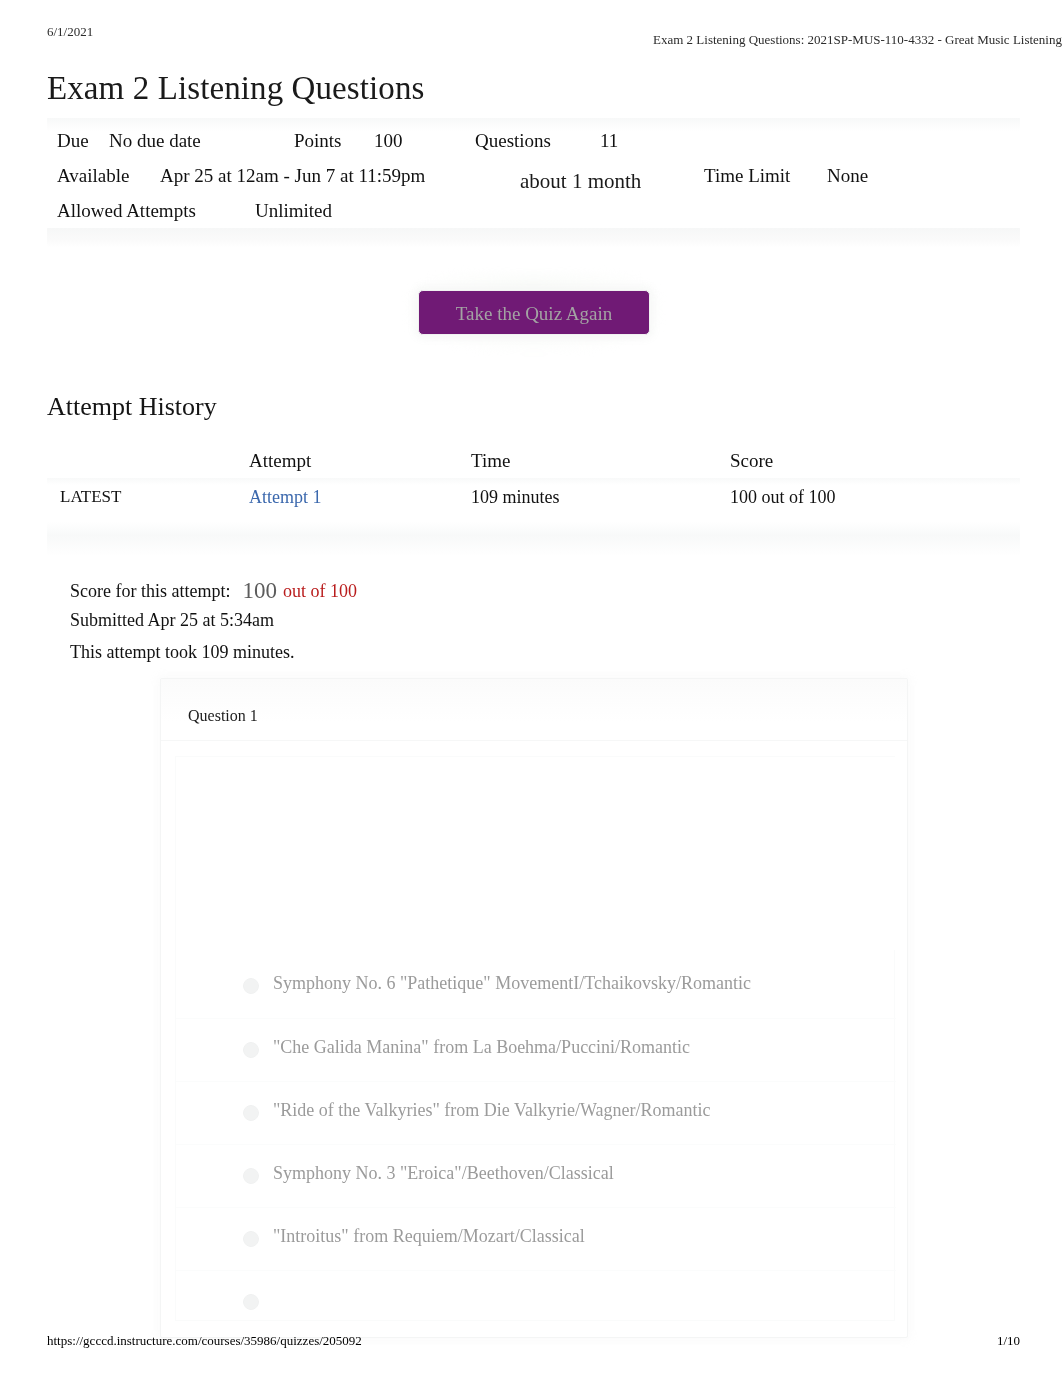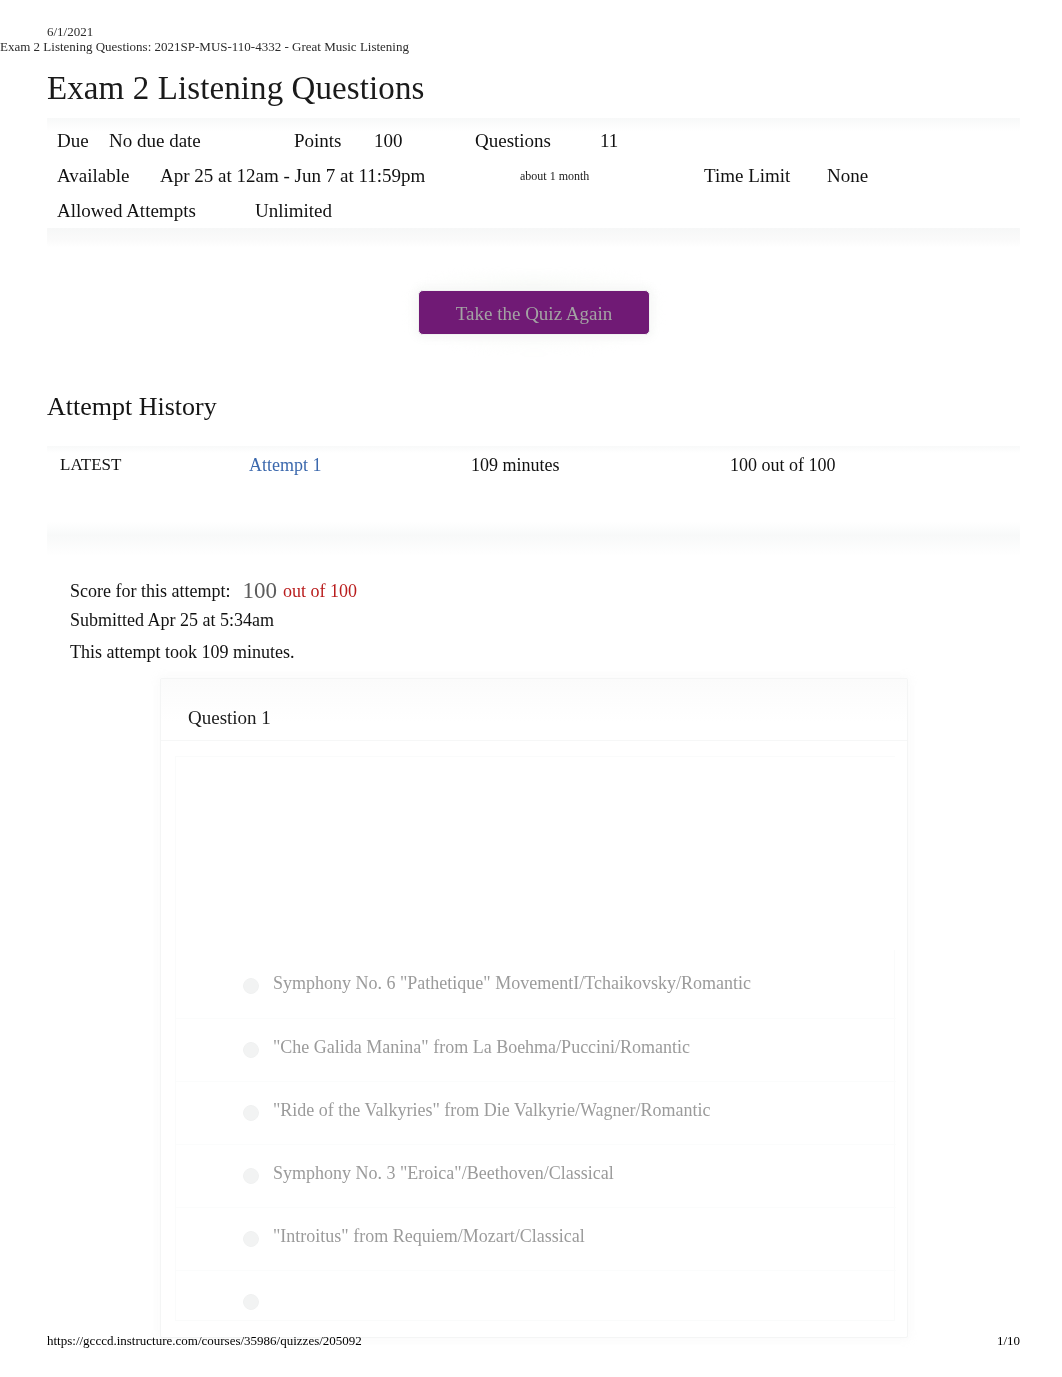--- a/index.html
+++ b/index.html
@@ -30,23 +30,23 @@
   }
   .print-header .ph-date {
     position: absolute;
     left: 47px;
     top: 0;
     white-space: nowrap;
   }
   .print-header .ph-title {
     position: absolute;
     left: 0;
-    top: 15px;
+    top: 8px;
     width: 1062px;
-    text-align: left;
+    text-align: right;
     white-space: nowrap;
   }
 
   
   .page-title {
     position: absolute;
     left: 47px;
     top: 70px;
     font-size: 33px;
     font-weight: normal;
@@ -75,21 +75,21 @@
   .meta-val   { color: #111; }
   .m-due      { position: absolute; left: 10px;  top: 2px; }
   .m-duev     { position: absolute; left: 62px;  top: 2px; }
   .m-points   { position: absolute; left: 247px; top: 2px; }
   .m-pointsv  { position: absolute; left: 327px; top: 2px; }
   .m-ques     { position: absolute; left: 428px; top: 2px; }
   .m-quesv    { position: absolute; left: 553px; top: 2px; }
 
   .m-avail    { position: absolute; left: 10px;  top: 2px; }
   .m-availv   { position: absolute; left: 113px; top: 2px; }
-  .m-about    { position: absolute; left: 473px; top: 6px; font-size: 12px; color: #1a1a1a; }
+  .m-about    { position: absolute; left: 473px; top: 6px; font-size: 21px; color: #1a1a1a; }
   .m-tl       { position: absolute; left: 657px; top: 2px; }
   .m-tlv      { position: absolute; left: 780px; top: 2px; }
 
   .m-attempts { position: absolute; left: 10px;  top: 2px; }
   .m-attemptsv{ position: absolute; left: 208px; top: 2px; }
 
   .meta-bottom-band {
     position: absolute;
     left: 47px;
     top: 228px;
@@ -213,21 +213,21 @@
   .q-header {
     position: relative;
     height: 62px;
     background: linear-gradient(to bottom, #fbfbfb 0%, #ffffff 70%);
     border-bottom: 1px solid #f6f7f7;
   }
   .q-title {
     position: absolute;
     left: 27px;
     top: 28px;
-    font-size: 19px;
+    font-size: 16px;
     color: #1d1d1d;
   }
   .q-pts {
     position: absolute;
     right: 41px;
     top: 30px;
     font-size: 18px;
     color: #777777;
     margin-top: 48px;
   }
@@ -328,20 +328,26 @@
   </div>
   <div class="meta-bottom-band"></div>
 
   <div class="quiz-again-wrap">
     <div class="quiz-again-halo"></div>
     <div class="quiz-again-btn">Take the Quiz Again</div>
   </div>
 
   <h2 class="attempt-history-title">Attempt History</h2>
   <div class="ah-table">
+    <div class="ah-head">
+      <span class="c-flag"></span>
+      <span class="c-att">Attempt</span>
+      <span class="c-time">Time</span>
+      <span class="c-score">Score</span>
+    </div>
     <div class="ah-row">
       <span class="c-flag">LATEST</span>
       <span class="c-att"><a class="attempt-link" href="#">Attempt 1</a></span>
       <span class="c-time">109 minutes</span>
       <span class="c-score">100 out of 100</span>
     </div>
   </div>
   <div class="ah-tail-band"></div>
 
   <div class="score-summary">

